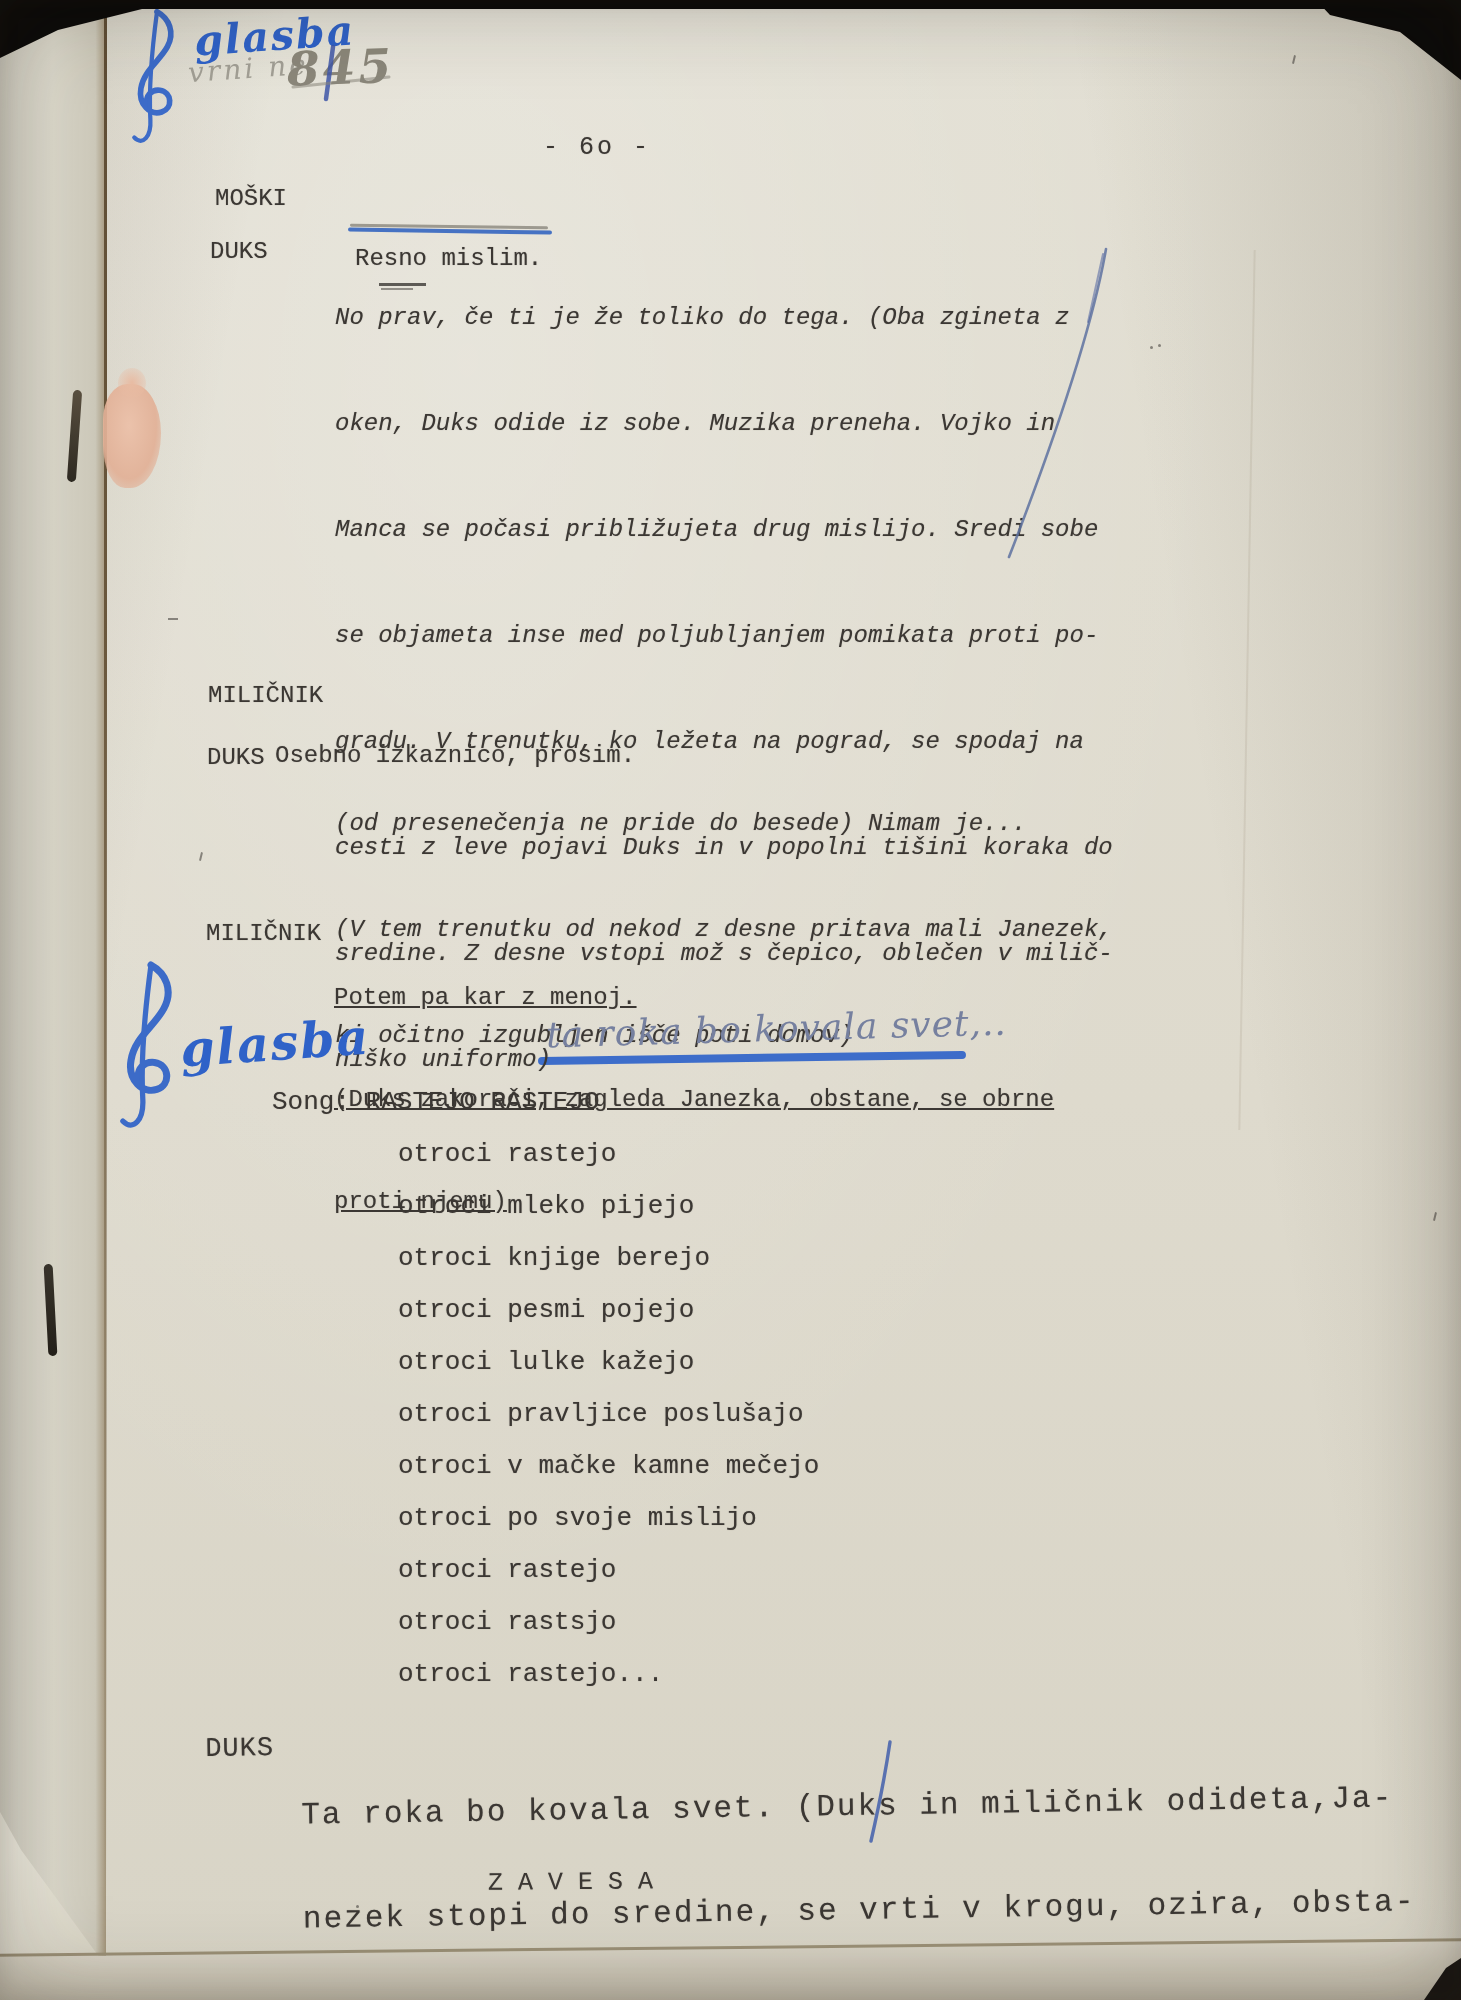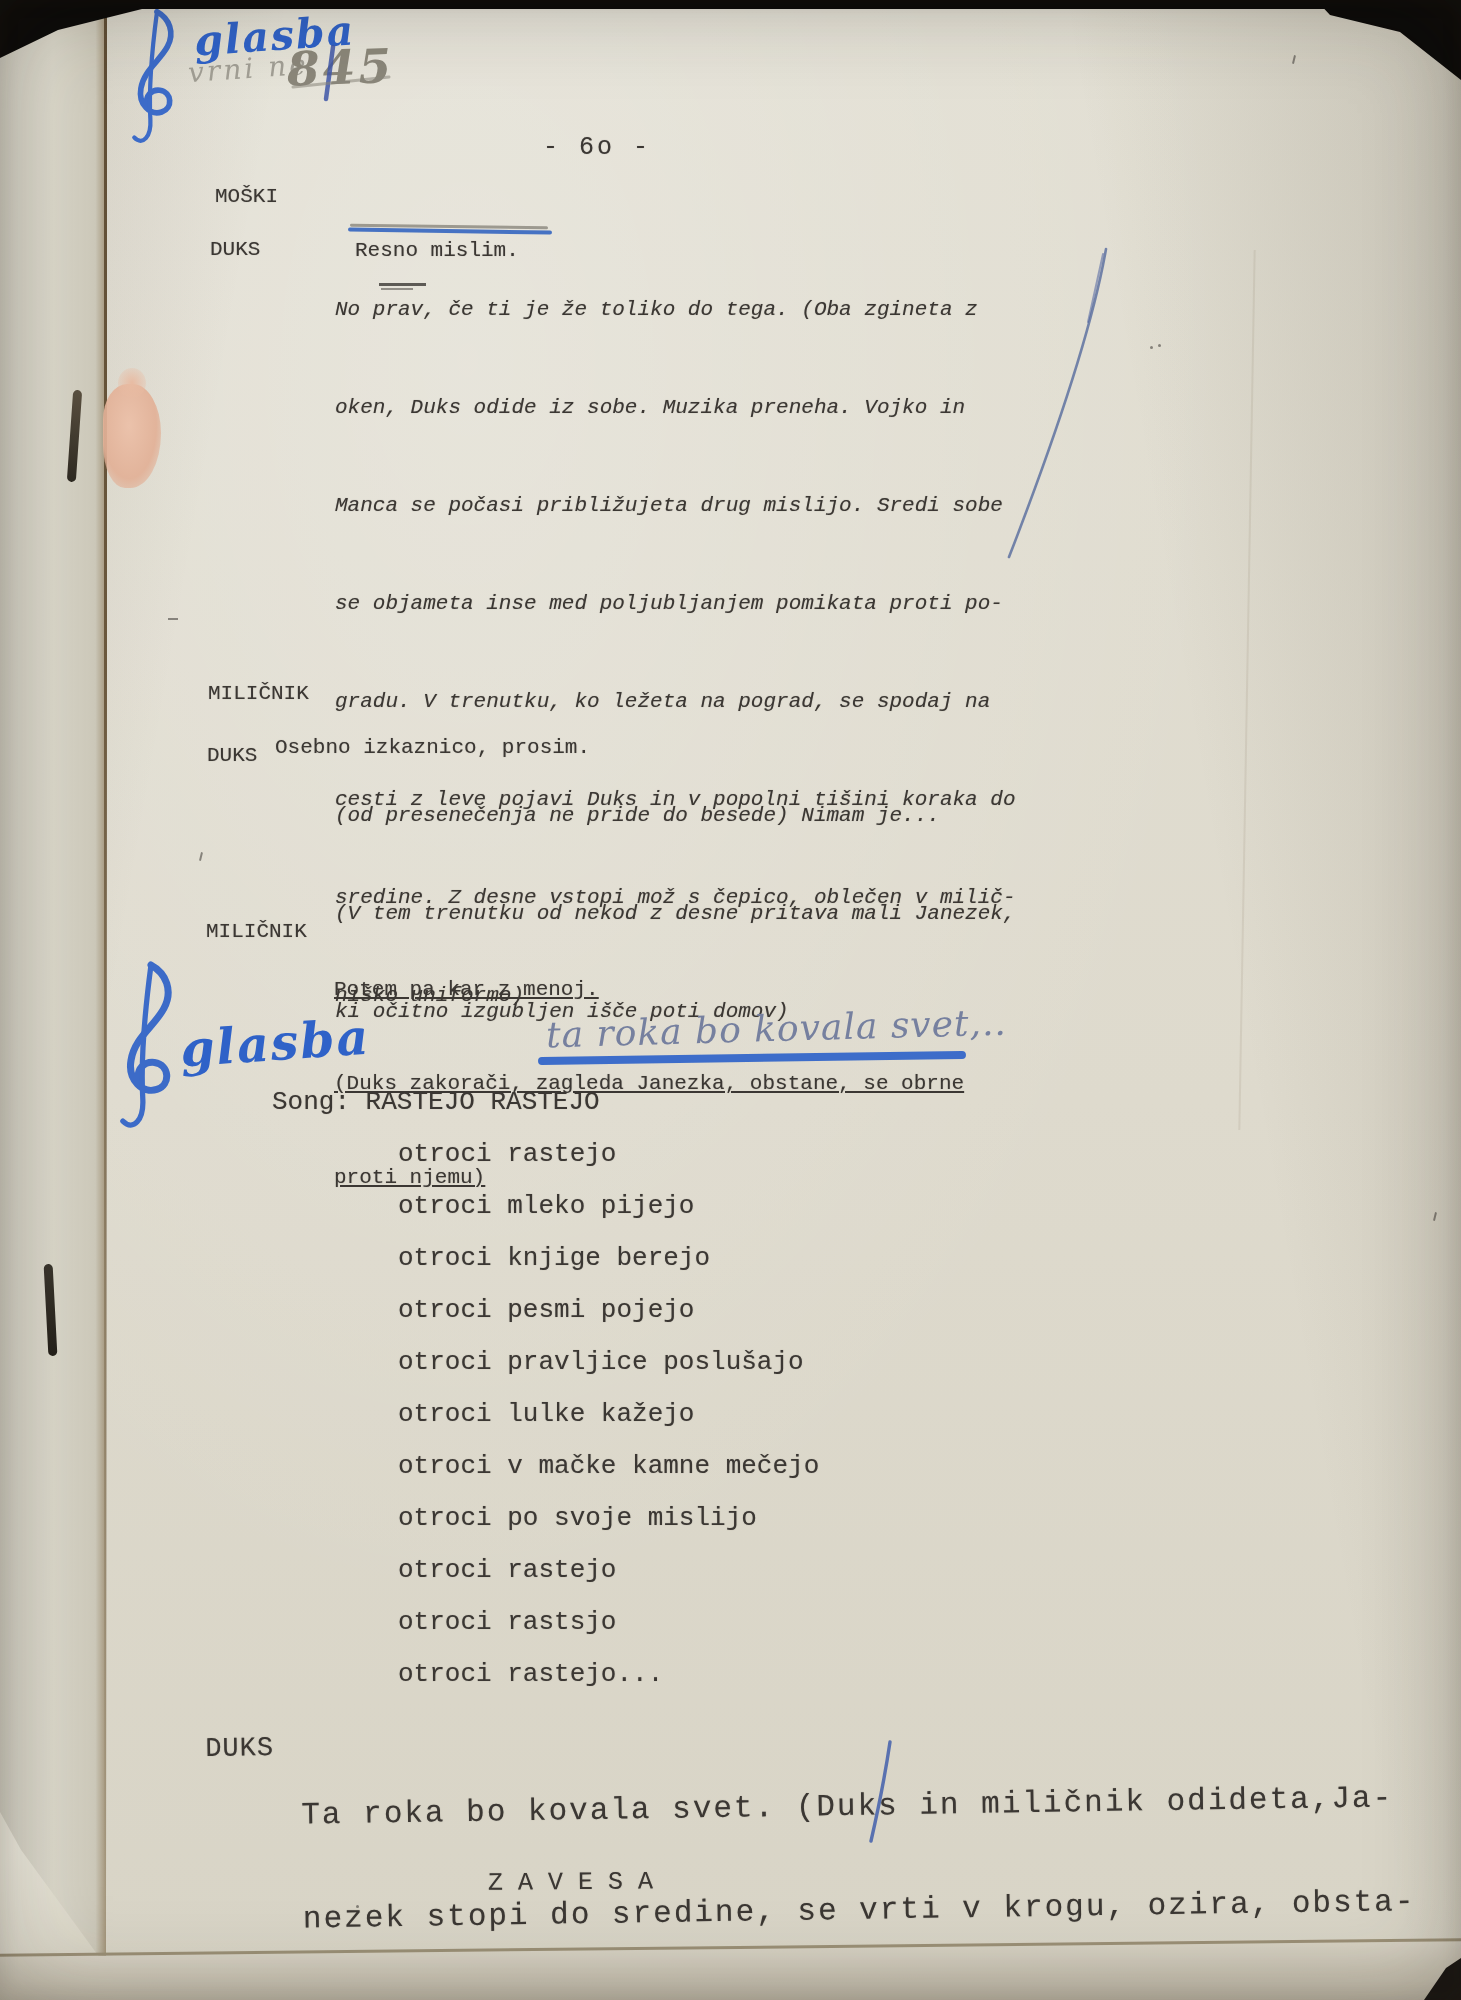--- a/index.html
+++ b/index.html
@@ -8,21 +8,21 @@
     background:
       radial-gradient(ellipse at 32% 18%, rgba(255,255,255,.22), rgba(255,255,255,0) 55%),
       linear-gradient(100deg, rgba(60,45,25,.14) 0%, rgba(60,45,25,0) 16%),
       linear-gradient(260deg, rgba(55,45,25,.16) 0%, rgba(55,45,25,0) 22%),
       linear-gradient(180deg, #e2dfd3 0%, #dedacd 55%, #d8d4c6 100%);
     font-family:"Liberation Mono", monospace;
   }
   .abs{position:absolute;}
   
   .tw{color:#3b3733;text-shadow:0 0 1px rgba(59,55,51,.38);}
-  .entry{position:absolute;font-size:21px;z-index:5;}
+  .entry{position:absolute;font-size:24px;z-index:5;}
   .entry .speaker{position:absolute;left:0;top:0;white-space:pre;}
   .entry .lines{white-space:pre;}
   .entry .lines>div{white-space:pre;}
   .lh52 .lines>div{line-height:52px;font-style:italic;}
   .lh48 .lines>div{line-height:48px;text-decoration:underline;}
   .lh40 .lines>div{line-height:40px;}
   .lh34 .lines>div{line-height:34px;}
   
   .left-strip{left:0;top:0;width:106px;height:2000px;z-index:1;
     background:linear-gradient(90deg,#d3d0c4 0%,#dbd8cb 50%,#ccc8b9 90%,#a3957b 100%);}
@@ -151,22 +151,22 @@
       <div>proti njemu)</div>
     </div>
   </div>
 
   <div class="abs tw" style="left:272px;top:1087px;font-size:26px;white-space:pre;z-index:5;">Song: RASTEJO RASTEJO</div>
   <div class="abs tw" style="left:398px;top:1128px;font-size:26px;z-index:5;">
     <div style="line-height:52px;white-space:pre">otroci rastejo</div>
     <div style="line-height:52px;white-space:pre">otroci mleko pijejo</div>
     <div style="line-height:52px;white-space:pre">otroci knjige berejo</div>
     <div style="line-height:52px;white-space:pre">otroci pesmi pojejo</div>
+    <div style="line-height:52px;white-space:pre">otroci lulke kažejo</div>
     <div style="line-height:52px;white-space:pre">otroci pravljice poslušajo</div>
-    <div style="line-height:52px;white-space:pre">otroci lulke kažejo</div>
     <div style="line-height:52px;white-space:pre">otroci v mačke kamne mečejo</div>
     <div style="line-height:52px;white-space:pre">otroci po svoje mislijo</div>
     <div style="line-height:52px;white-space:pre">otroci rastejo</div>
     <div style="line-height:52px;white-space:pre">otroci rastsjo</div>
     <div style="line-height:52px;white-space:pre">otroci rastejo...</div>
   </div>
 
   <div class="entry tw lh34" style="left:205px;top:1730px;font-size:31px;letter-spacing:2px;transform:rotate(-0.9deg);transform-origin:0 0;">
     <span class="speaker" style="font-size:27px;top:4px;letter-spacing:1px;">DUKS</span>
     <div class="lines" style="margin-left:95px;">

